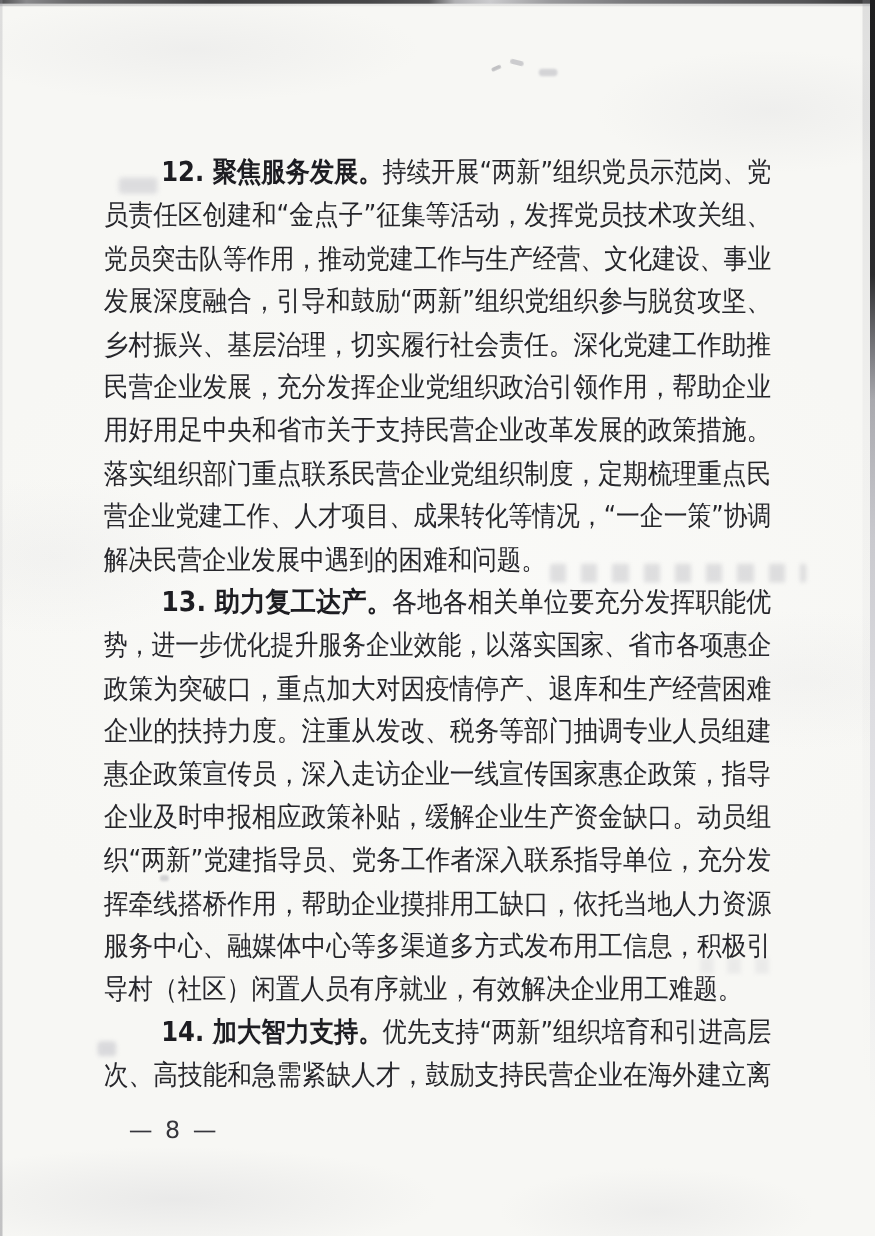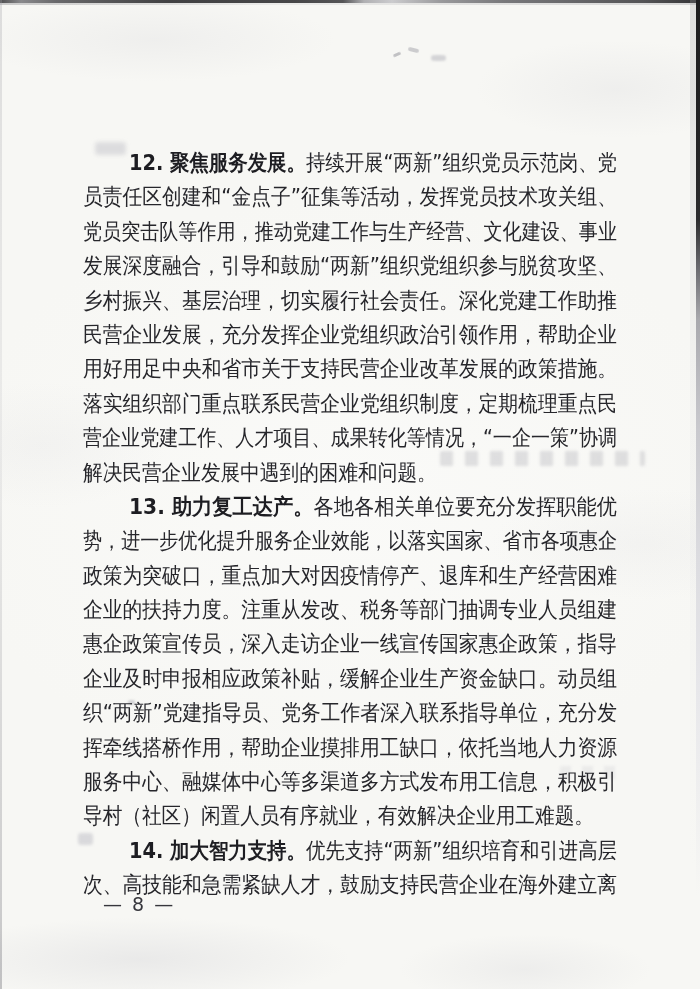--- a/index.html
+++ b/index.html
@@ -66,21 +66,21 @@
   .speck-a { left: 393px; top: 53px; width: 8px; height: 3px;
     background: #8c8c94; transform: rotate(-24deg); opacity: 0.5; filter: blur(0.4px); border-radius: 2px; }
   .speck-b { left: 408px; top: 48px; width: 11px; height: 4px;
     background: #9a9aa2; transform: rotate(14deg); opacity: 0.45; filter: blur(0.6px); border-radius: 2px; }
   .speck-c { left: 431px; top: 55px; width: 15px; height: 6px;
     background: #b2b2ba; opacity: 0.5; filter: blur(1px); border-radius: 3px; }
   .speck-d { left: 128px; top: 700px; width: 7px; height: 5px;
     background: #a8a8b0; opacity: 0.45; filter: blur(0.8px); border-radius: 2px; }
   
   #text-block {
-    position: absolute; left: 83px; top: 146px; width: 534px;
+    position: absolute; left: 83px; top: 122px; width: 534px;
     color: var(--ink, #26262b);
   }
   .line {
     white-space: nowrap;
     width: max-content;
     height: 34.4px; line-height: 34.4px;
     font-size: 22px;
     letter-spacing: 0;
     transform-origin: 0 50%;
   }

